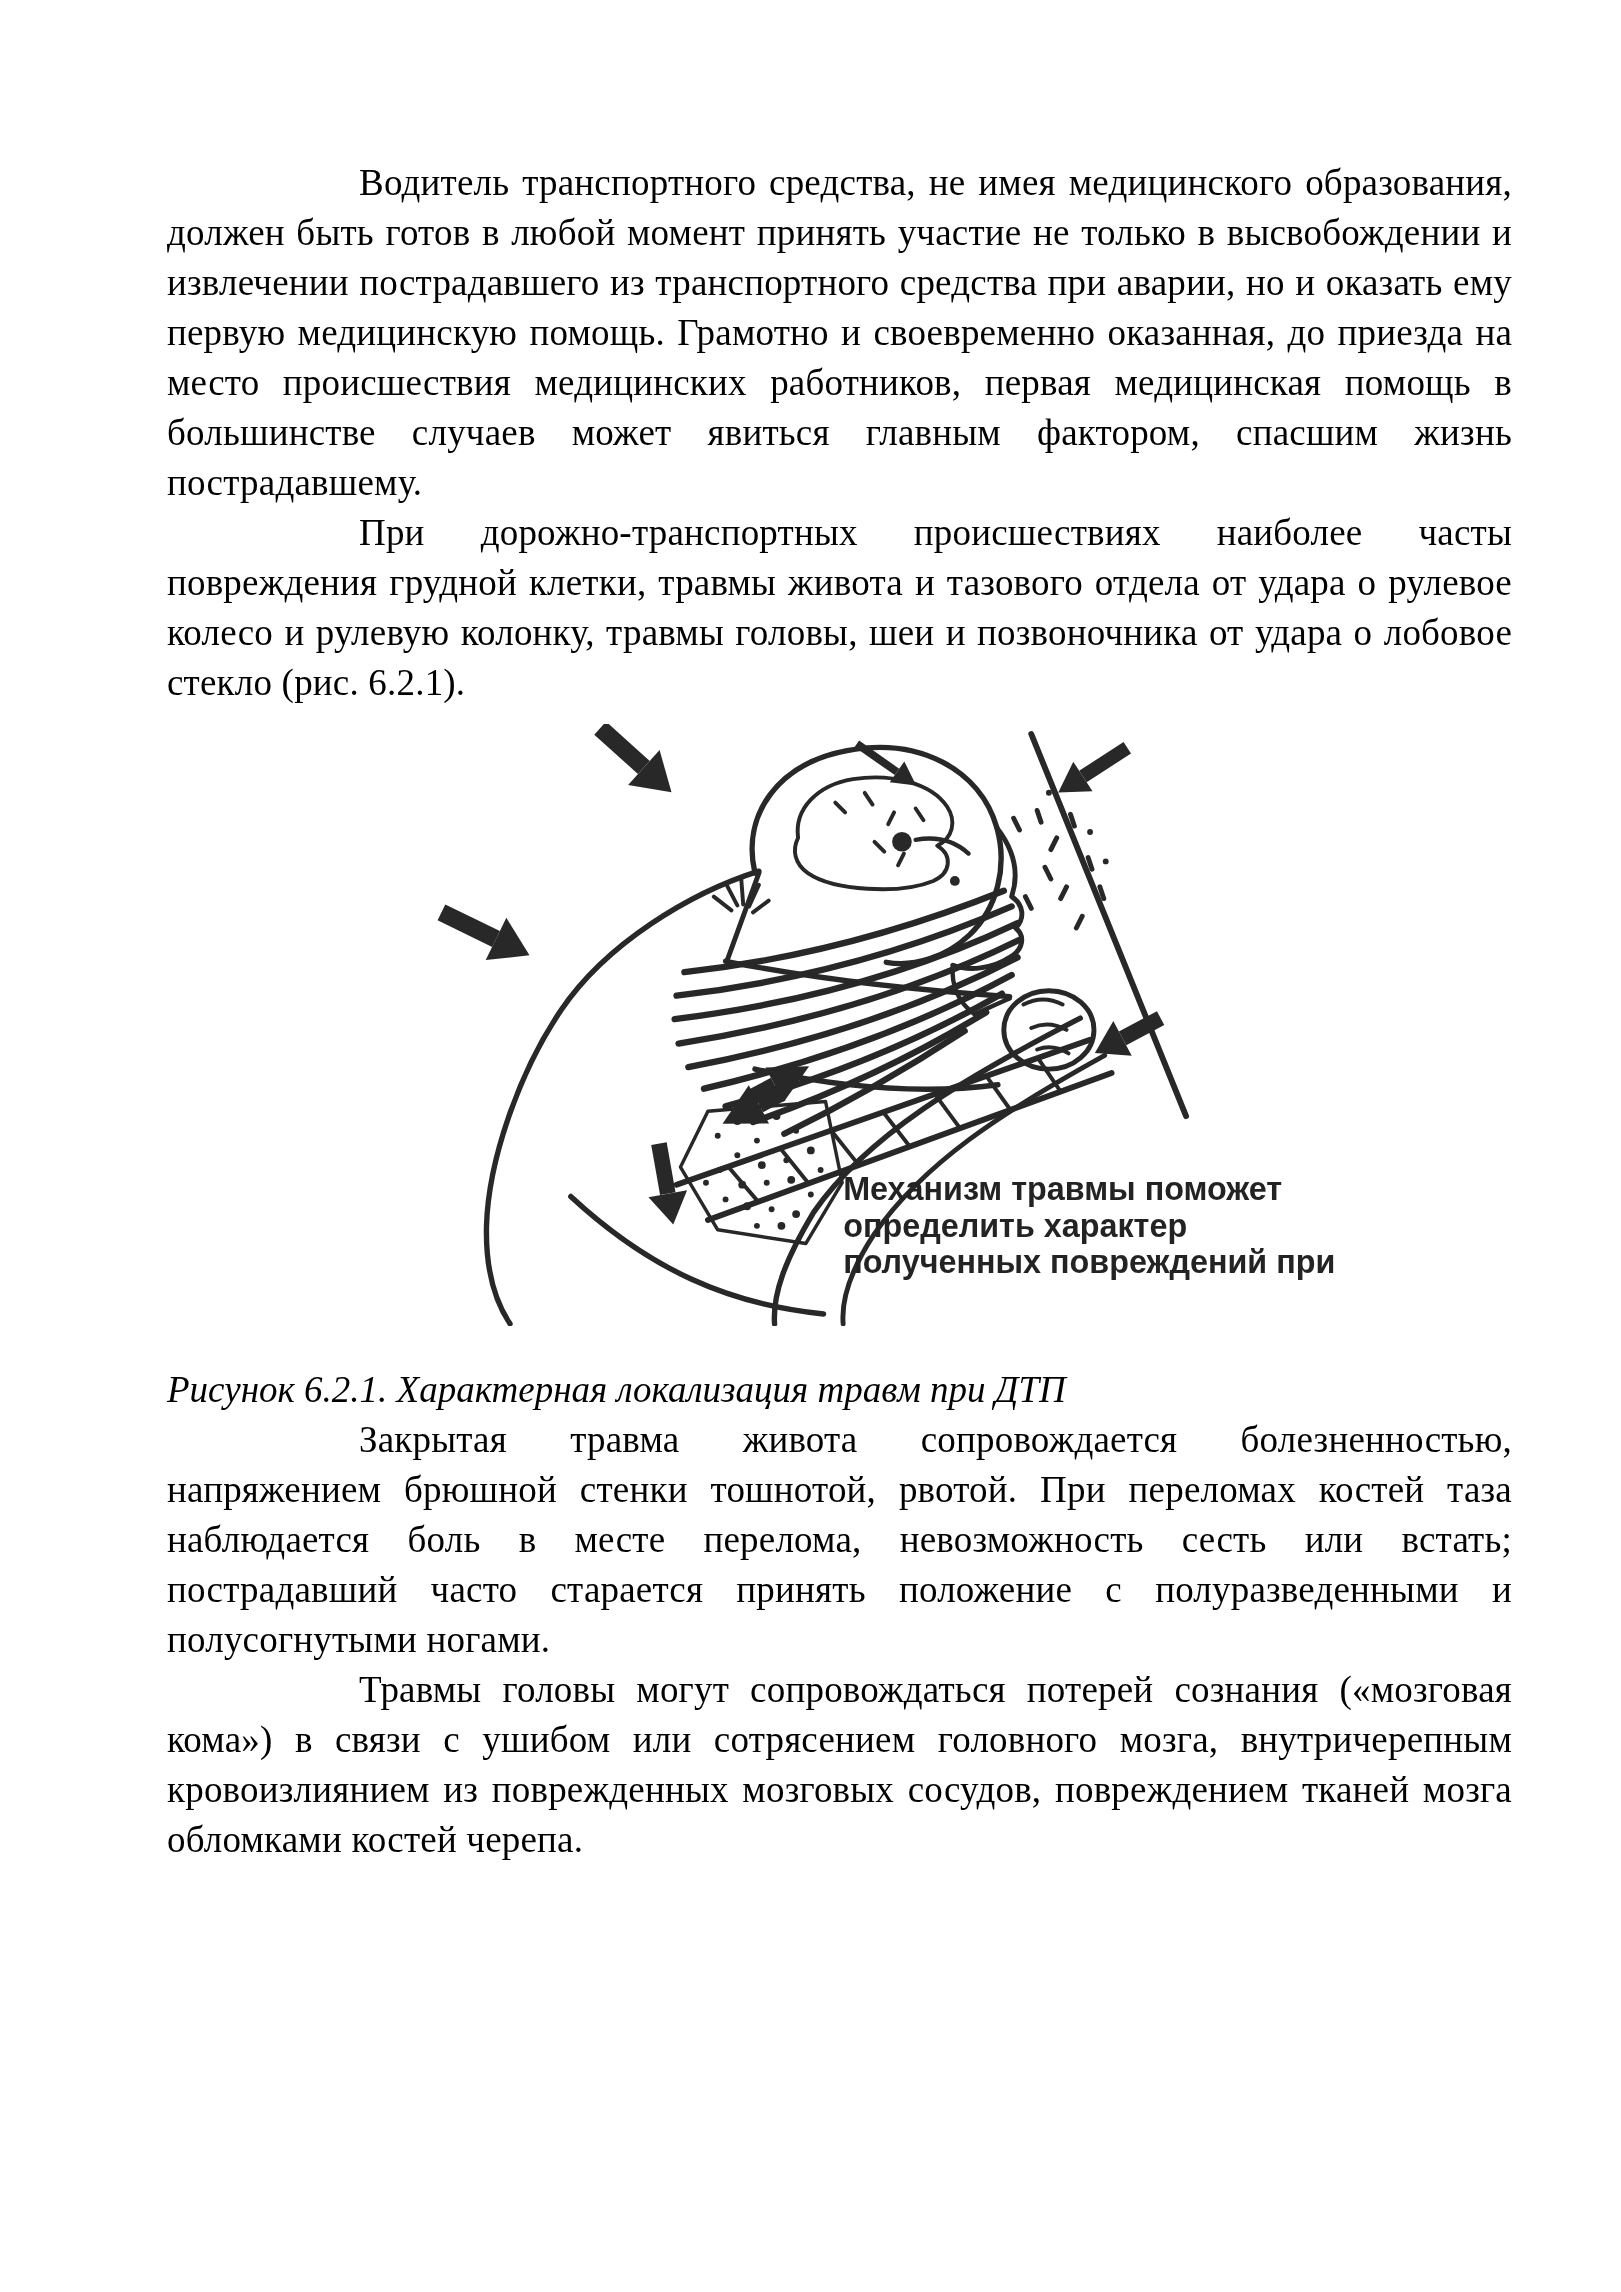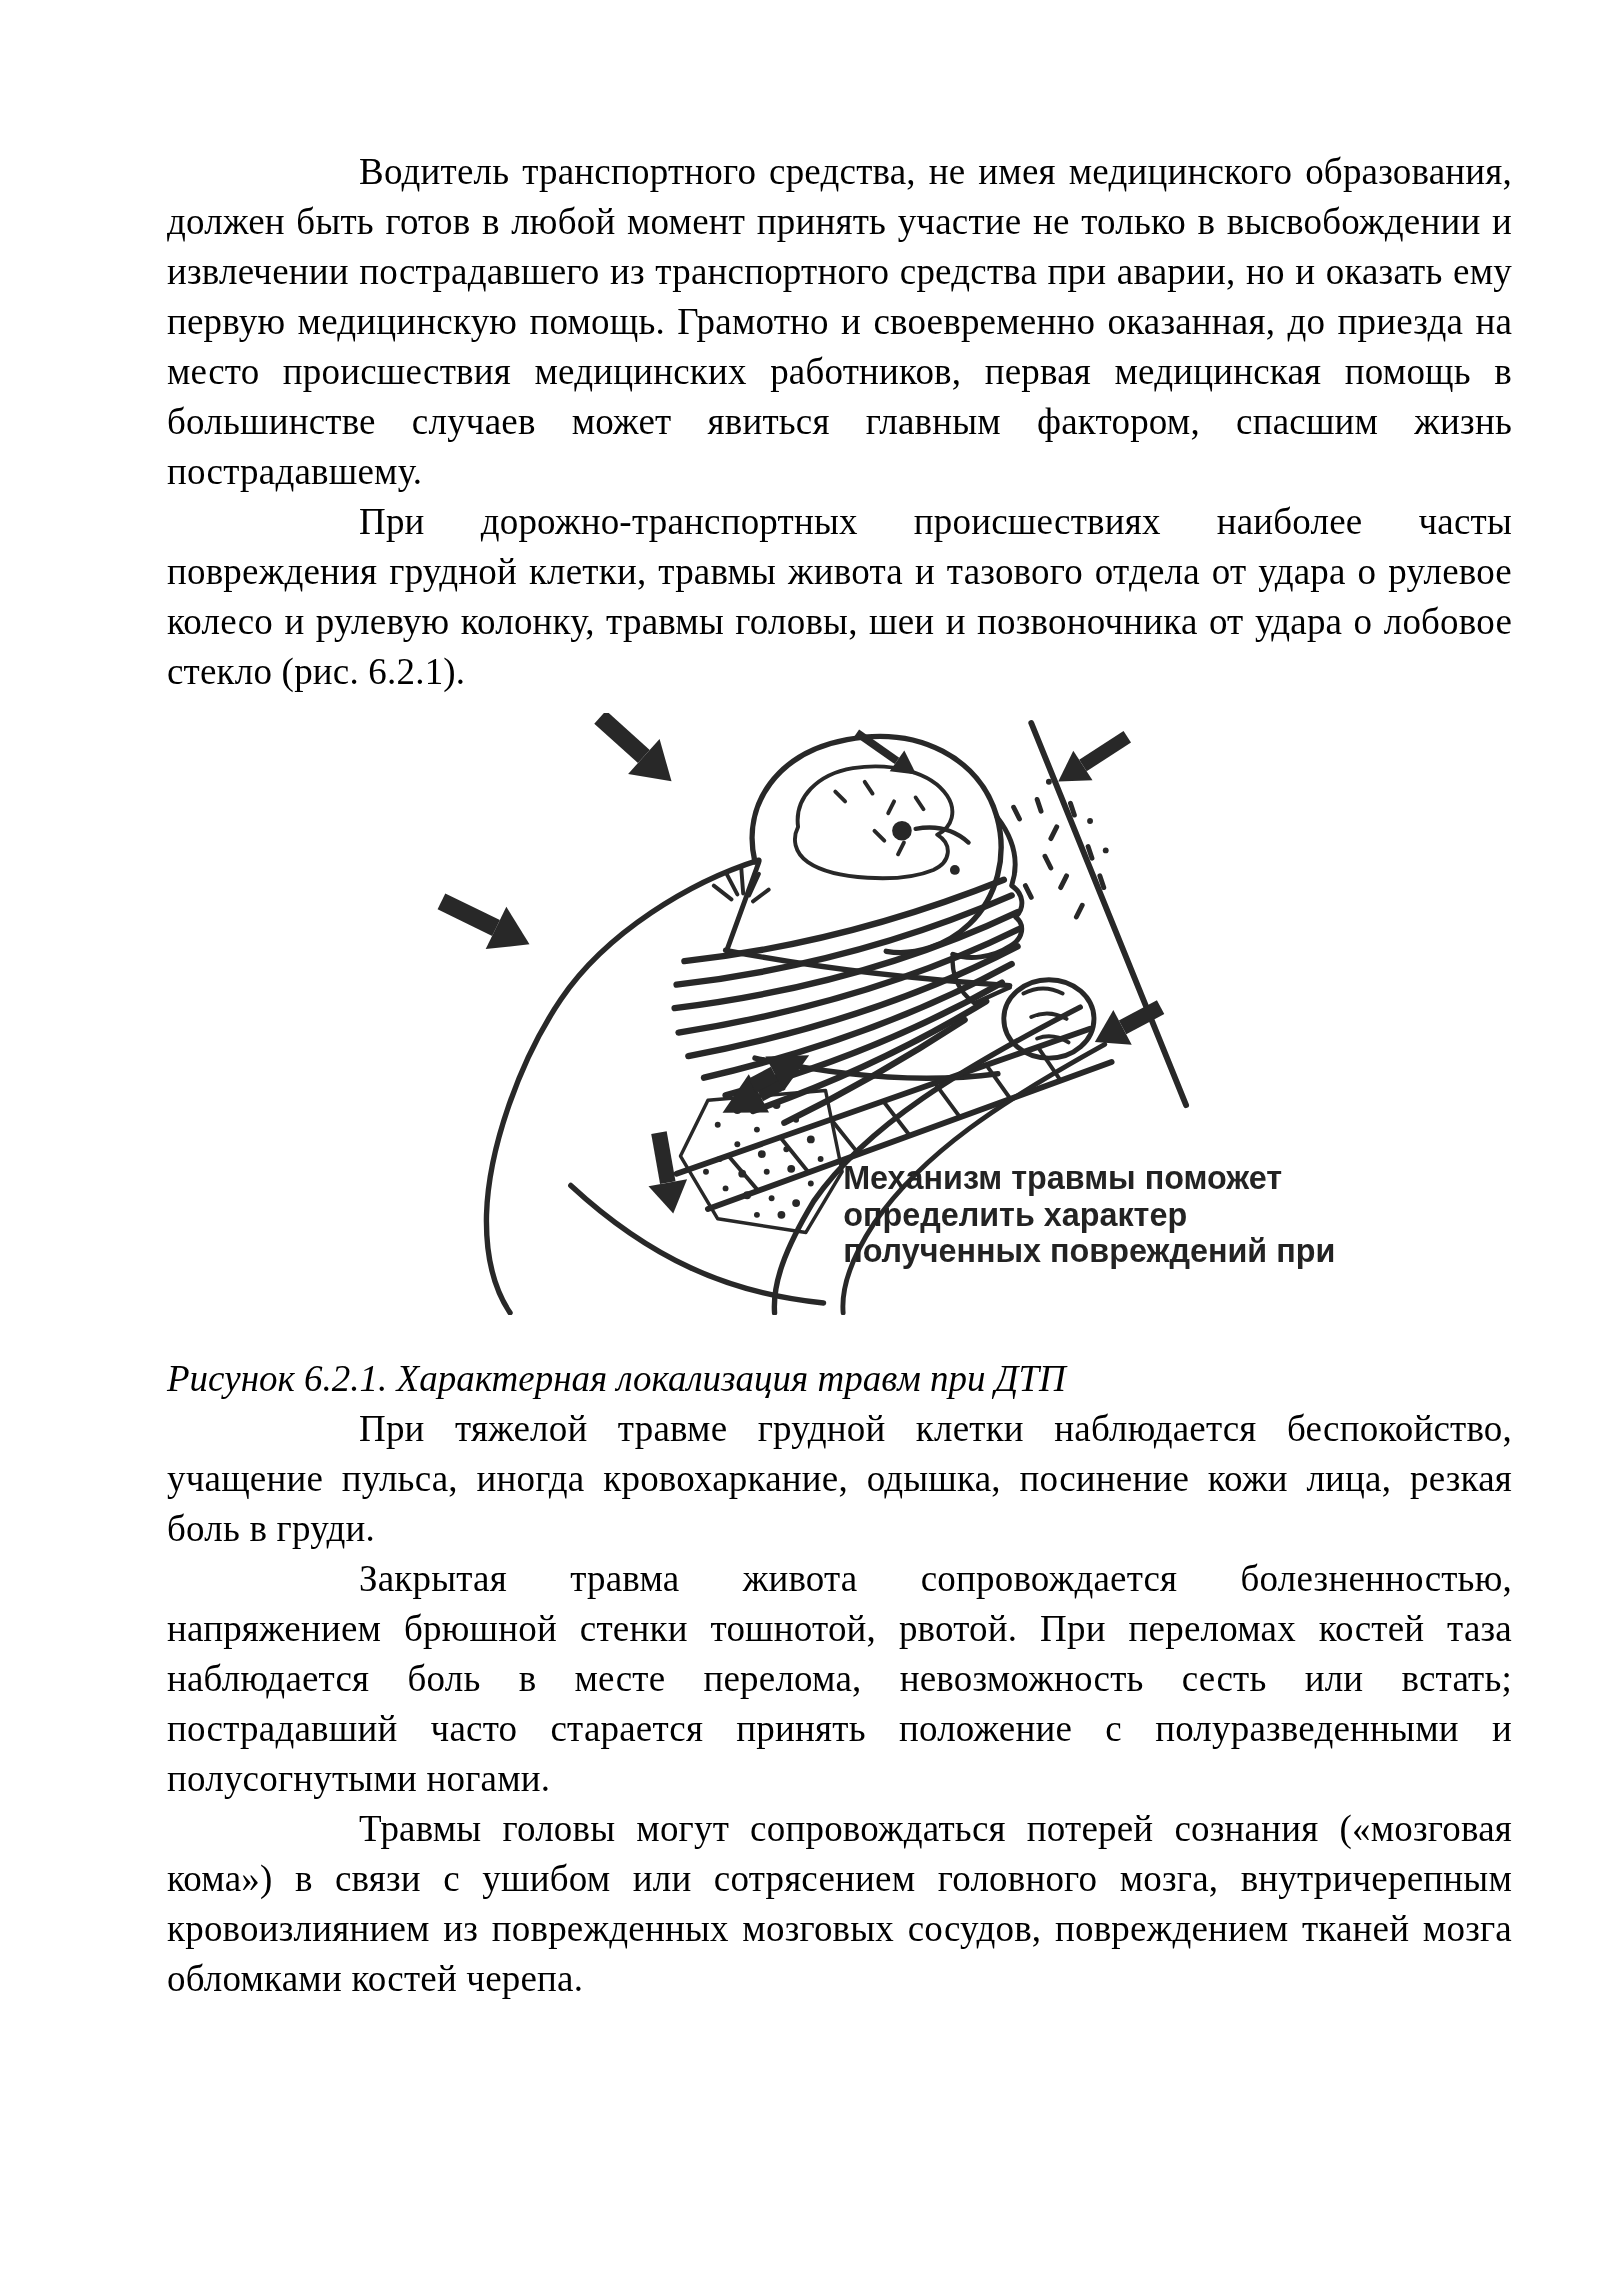--- a/index.html
+++ b/index.html
@@ -7,21 +7,21 @@
     position:relative;
     width:1621px;height:2293px;
     margin:0 auto;
     background:#ffffff;
     color:#000;
     font-family:"Liberation Serif","DejaVu Serif",serif;
     overflow:hidden;
   }
   .content{
     position:absolute;
-    left:167px;top:147px;
+    left:167px;top:158px;
     width:1345px;
   }
   p.body{
     margin:0;
     font-size:37px;
     line-height:50px;
     text-align:justify;
     text-indent:192px;
     letter-spacing:0.2px;
   }
@@ -185,19 +185,18 @@
         <g>
           <text class="fig-label" x="438" y="486">Механизм травмы поможет</text>
           <text class="fig-label" x="438" y="523">определить характер</text>
           <text class="fig-label" x="438" y="560">полученных повреждений при ДТП</text>
         </g>
       </svg>
     </div>
 
     <div class="caption">Рисунок 6.2.1. Характерная локализация травм при ДТП</div>
 
-    <p class="body after-caption">При тяжелой травме грудной клетки наблюдается беспокойство, учащение пульса, иногда кровохаркание, одышка, посинение кожи лица, резкая боль в груди.</p>
     <p class="body">Закрытая травма живота сопровождается болезненностью, напряжением брюшной стенки тошнотой, рвотой. При переломах костей таза наблюдается боль в месте перелома, невозможность сесть или встать; пострадавший часто старается принять положение с полуразведенными и полусогнутыми ногами.</p>
     <p class="body">Травмы головы могут сопровождаться потерей сознания («мозговая кома») в связи с ушибом или сотрясением головного мозга, внутричерепным кровоизлиянием из поврежденных мозговых сосудов, повреждением тканей мозга обломками костей черепа.</p>
 
   </div>
 </div>
 
 
 </body></html>

